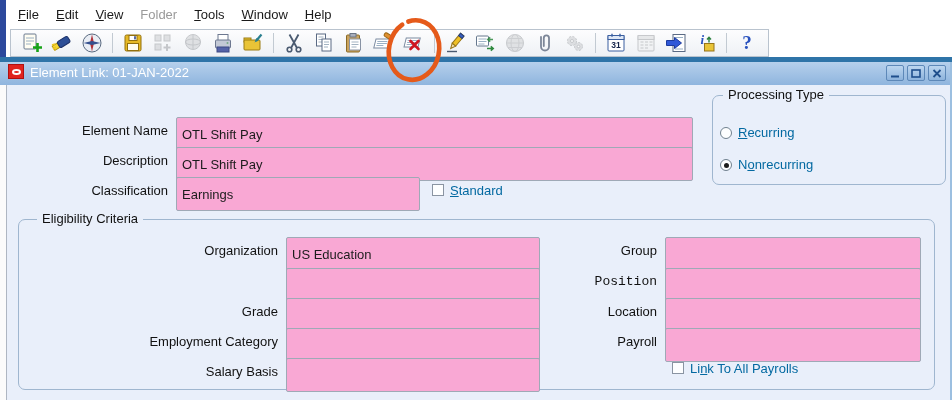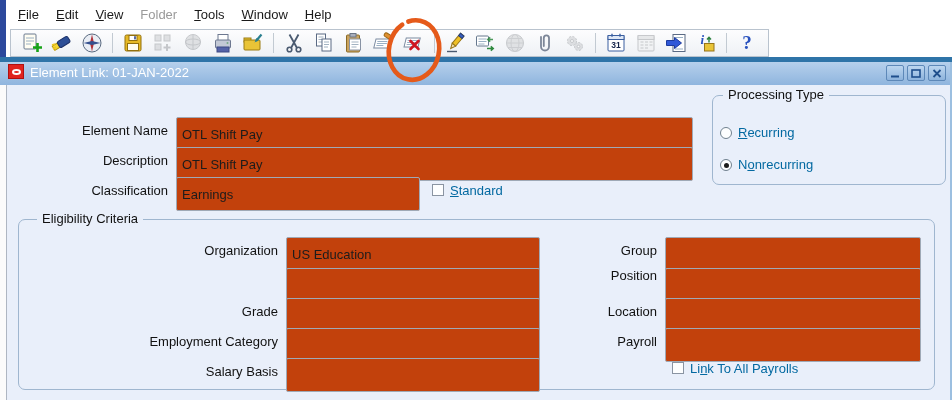--- a/index.html
+++ b/index.html
@@ -39,21 +39,21 @@
              border-radius:2px; display:flex; align-items:center; justify-content:center; }
   .right-frame { position:absolute; right:0; top:62px; width:2px; height:338px; background:#9cbfe0; }
 
   
   .body-bg { position:absolute; left:7px; top:85px; width:943px; height:315px; background:#e9effa; }
   .body-gutter { position:absolute; left:0; top:85px; width:7px; height:315px; background:#fbfbfb;
                  border-right:1px solid #aeb6c2; }
 
   .lbl { position:absolute; text-align:right; color:#111; white-space:nowrap; }
   .lbl-l { position:absolute; text-align:right; color:#0369a1; white-space:nowrap; }
-  .fld { position:absolute; height:24px; background:#c2410c; border:1px solid #9fa9b6; border-radius:2px;
+  .fld { position:absolute; height:24px; background:#f9a8d4; border:1px solid #9fa9b6; border-radius:2px;
          font-family:"Liberation Sans", sans-serif; font-size:13px; color:#1c1c1c; padding:16px 5px; }
   .groupbox { position:absolute; border:1px solid #9fb6cf; border-radius:7px;text-decoration:underline; }
   .legend { position:absolute; top:-9px; background:#e9effa; padding:0 5px; color:#111; white-space:nowrap; }
   .radio { position:absolute; width:12px; height:12px; border:1px solid #70818f; border-radius:50%;
            background:#fdfeff; }
   .radio.checked::after { content:""; position:absolute; left:3px; top:3px; width:5px; height:5px;
                           border-radius:50%; background:#1c1c1c; }
   .checkbox { position:absolute; width:12px; height:12px; border:1px solid #8a94a2; background:#fdfeff; }
   u { text-decoration:underline; }
 </style>
@@ -337,21 +337,21 @@
 
   <div class="lbl" style="left:80px; top:334px; width:198px;">Employment Category</div>
   <input class="fld" style="left: 286px; top: 328px; width: 254px;" value="">
 
   <div class="lbl" style="left:80px; top:364px; width:198px;">Salary Basis</div>
   <input class="fld" style="left: 286px; top: 358px; width: 254px;" value="">
 
   <div class="lbl" style="left:520px; top:243px; width:137px;">Group</div>
   <input class="fld" style="left: 665px; top: 237px; width: 256px;" value="">
 
-  <div class="lbl" style="left:520px; top:268px; width:137px;">Position</div>
+  <div class="lbl" style="left:520px; top:274px; width:137px;font-family:Liberation Mono, monospace;">Position</div>
   <input class="fld" style="left: 665px; top: 268px; width: 256px;" value="">
 
   <div class="lbl" style="left:520px; top:304px; width:137px;">Location</div>
   <input class="fld" style="left: 665px; top: 298px; width: 256px;" value="">
 
   <div class="lbl" style="left:520px; top:334px; width:137px;">Payroll</div>
   <input class="fld" style="left: 665px; top: 328px; width: 256px;" value="">
 
   <span class="checkbox" style="left:672px; top:362px;"></span>
   <span class="lbl-l" style="left:690px; top:361px;">Li<u>n</u>k To All Payrolls</span>

